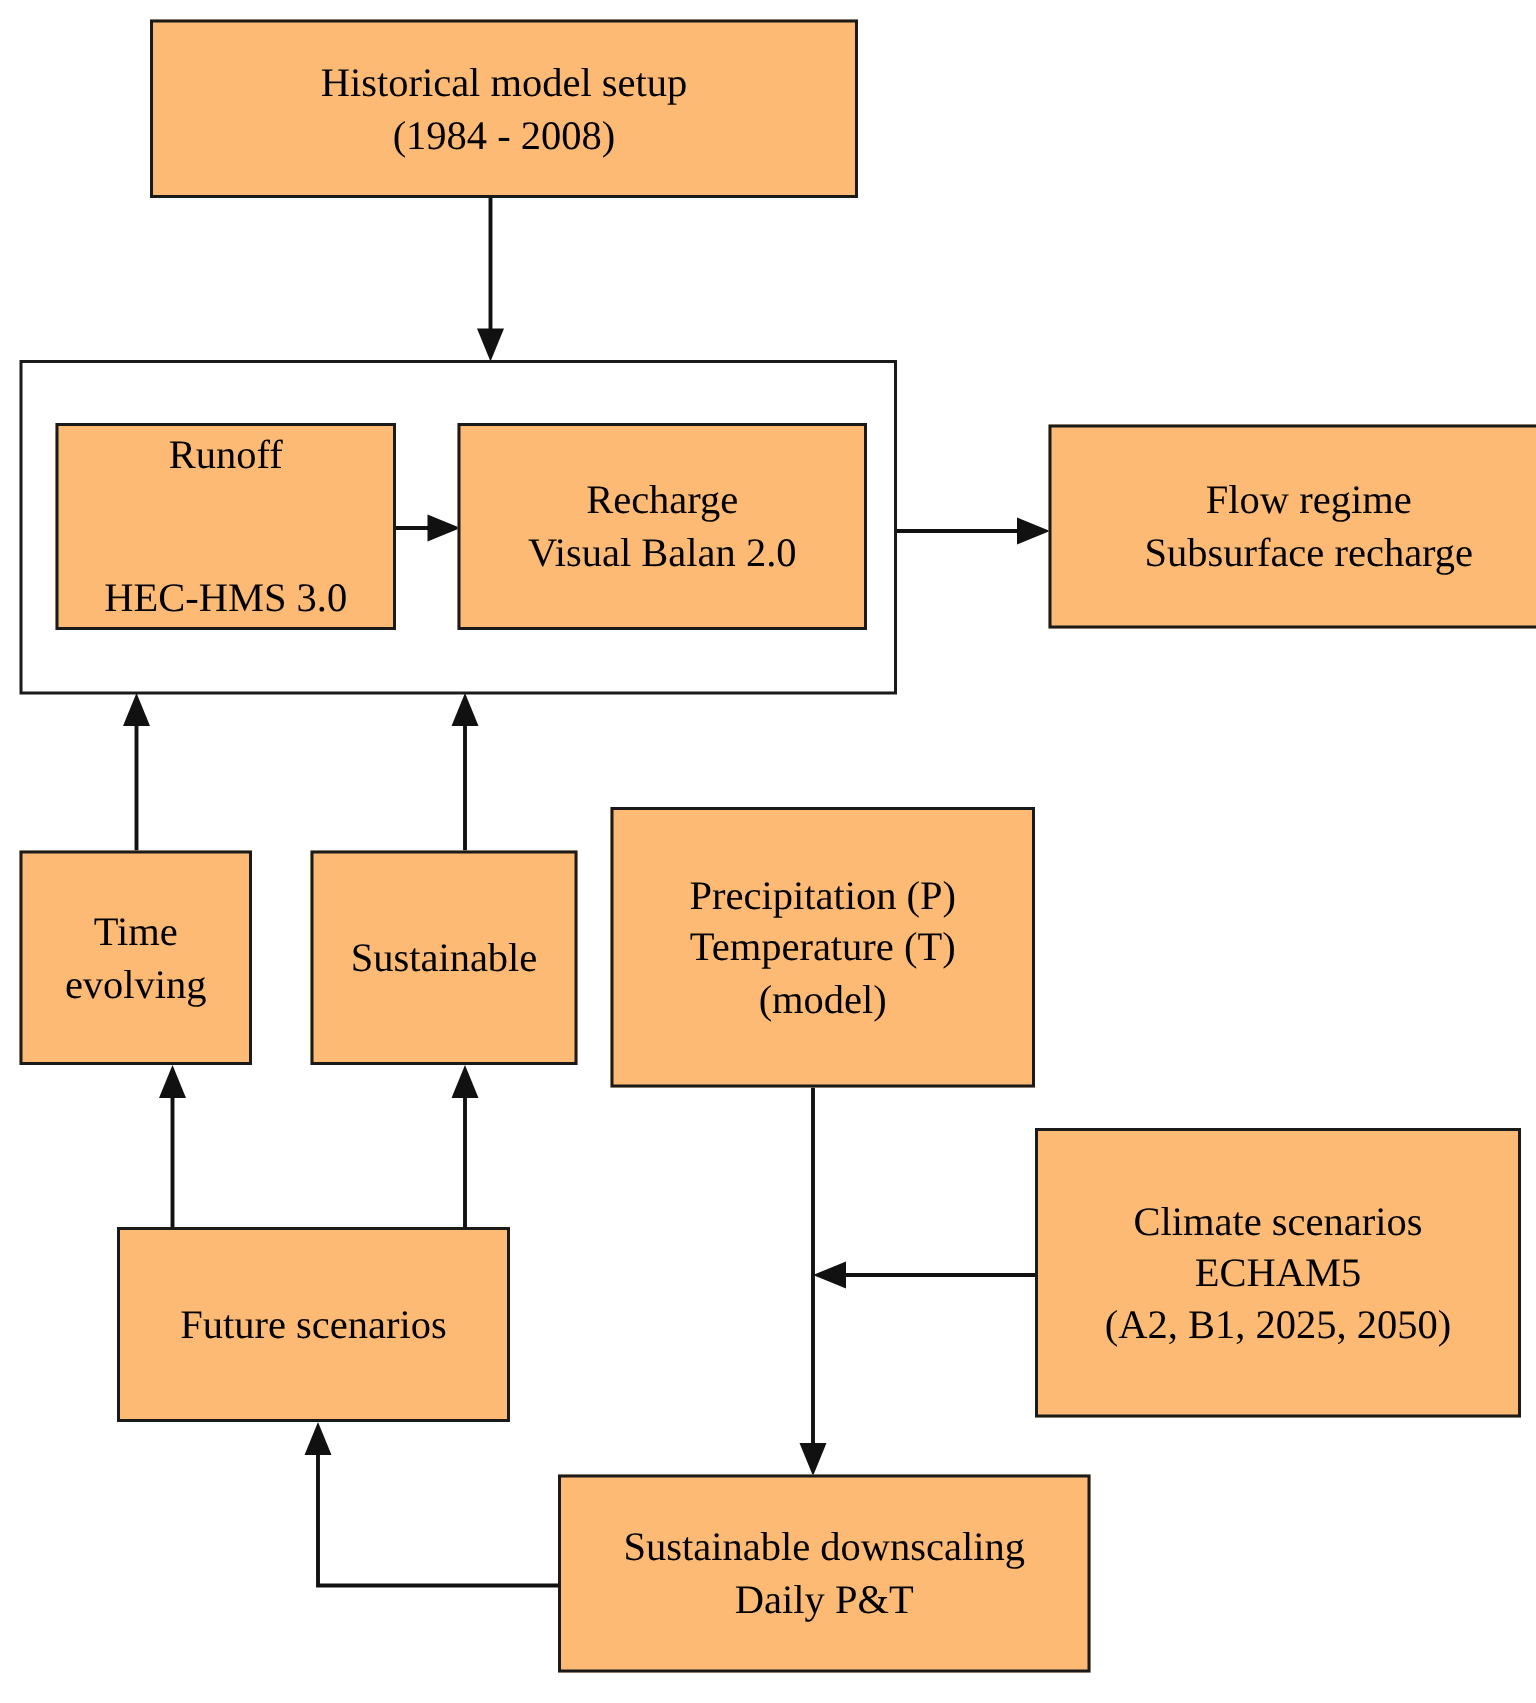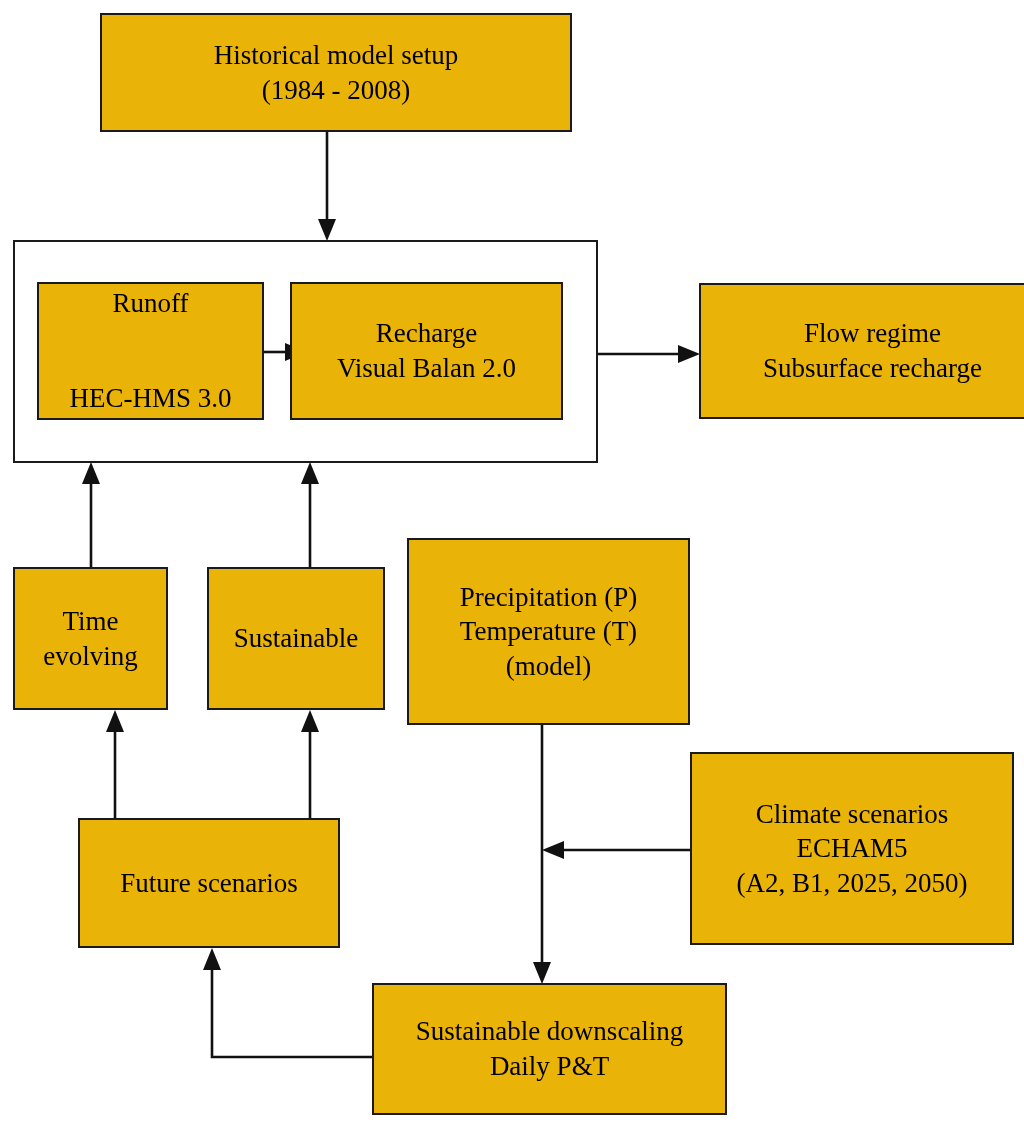--- a/index.html
+++ b/index.html
@@ -16,21 +16,21 @@
     position: relative;
     width: 1024px;
     height: 1135px;
     background: #ffffff;
     overflow: hidden;
   }
   .node {
     position: absolute;
     box-sizing: border-box;
     border: 2px solid #1a1a1a;
-    background: #eab308;
+    background: #fdba74;
     display: flex;
     flex-direction: column;
     align-items: center;
     justify-content: center;
     text-align: center;
     line-height: 1.28;
     font-size: 27px;
     z-index: 3;
     padding: 2px 4px;
   }
@@ -121,21 +121,21 @@
   <div class="node" style="left:100px; top:13px; width:472px; height:119px;">
     <span class="ln">Historical model setup</span>
     <span class="ln">(1984 - 2008)</span>
   </div>
 
   <div class="node" style="left:37px; top:282px; width:227px; height:138px;justify-content:space-between;">
     <span class="ln">Runoff</span>
     <span class="ln">HEC-HMS 3.0</span>
   </div>
 
-  <div class="node" style="left:290px; top:282px; width:273px; height:138px;">
+  <div class="node" style="left:305px; top:282px; width:273px; height:138px;">
     <span class="ln">Recharge</span>
     <span class="ln">Visual Balan 2.0</span>
   </div>
 
   <div class="node" style="left:699px; top:283px; width:347px; height:136px;">
     <span class="ln">Flow regime</span>
     <span class="ln">Subsurface recharge</span>
   </div>
 
   <div class="node" style="left:13px; top:567px; width:155px; height:143px;">

